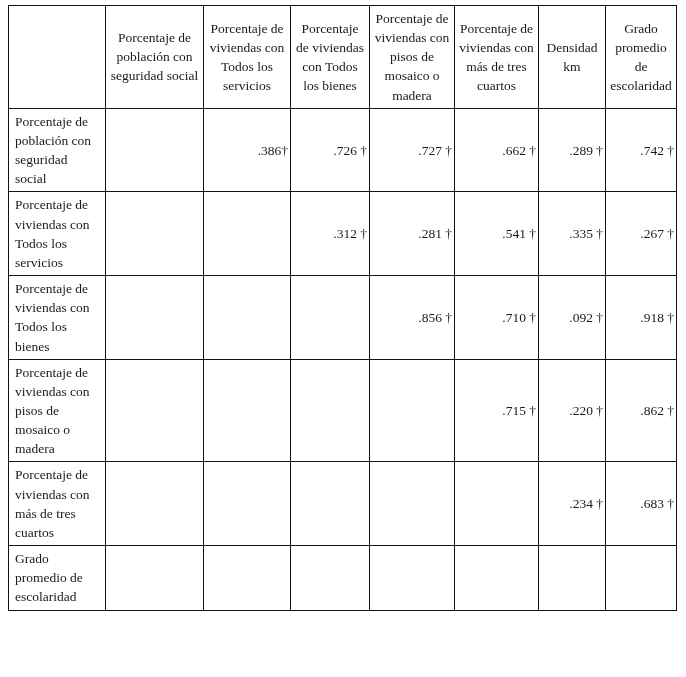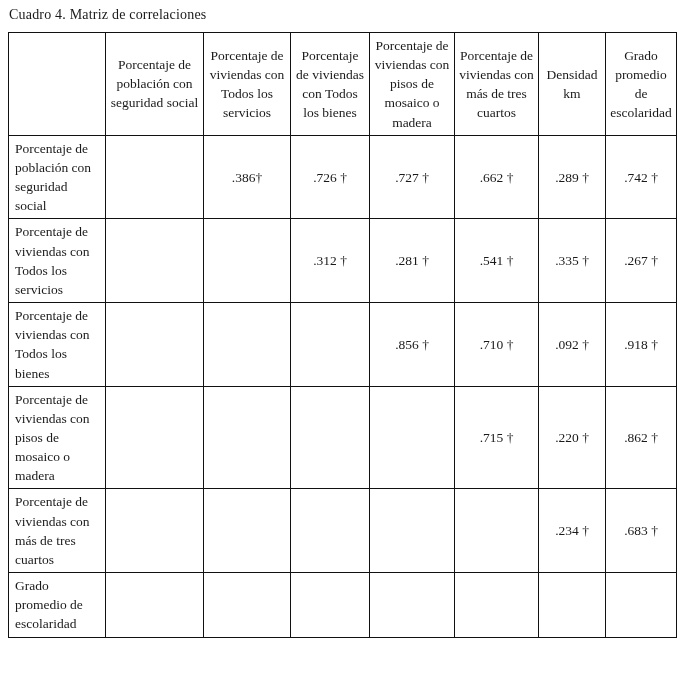--- a/index.html
+++ b/index.html
@@ -34,36 +34,35 @@
   table.corr thead th {
     height: 93px;
     text-align: center;
     padding: 3px 4px;
   }
   td.rowlabel {
     text-align: left;
     padding: 3px 4px 3px 6px;
   }
   td.val {
-    text-align: center;
+    text-align: right;
     padding: 2px 2px;
   }
   tbody tr:nth-child(1) td { height: 83px; }
   tbody tr:nth-child(2) td { height: 83px; }
   tbody tr:nth-child(3) td { height: 77px; }
   tbody tr:nth-child(4) td { height: 92px; }
   tbody tr:nth-child(5) td { height: 76px; }
   tbody tr:nth-child(6) td { height: 40px; }
   tbody tr:nth-child(7) td { height: 64px; }
 </style>
 </head>
 <body>
 
 <div class="page">
-  <div class="table-title">Cuadro 4. Matriz de correlaciones</div>
 
   <table class="corr">
     <colgroup>
       <col style="width:97px">
         <col style="width:98px">
         <col style="width:87px">
         <col style="width:79px">
       <col style="width:85px">
         <col style="width:84px">
         <col style="width:67px">

